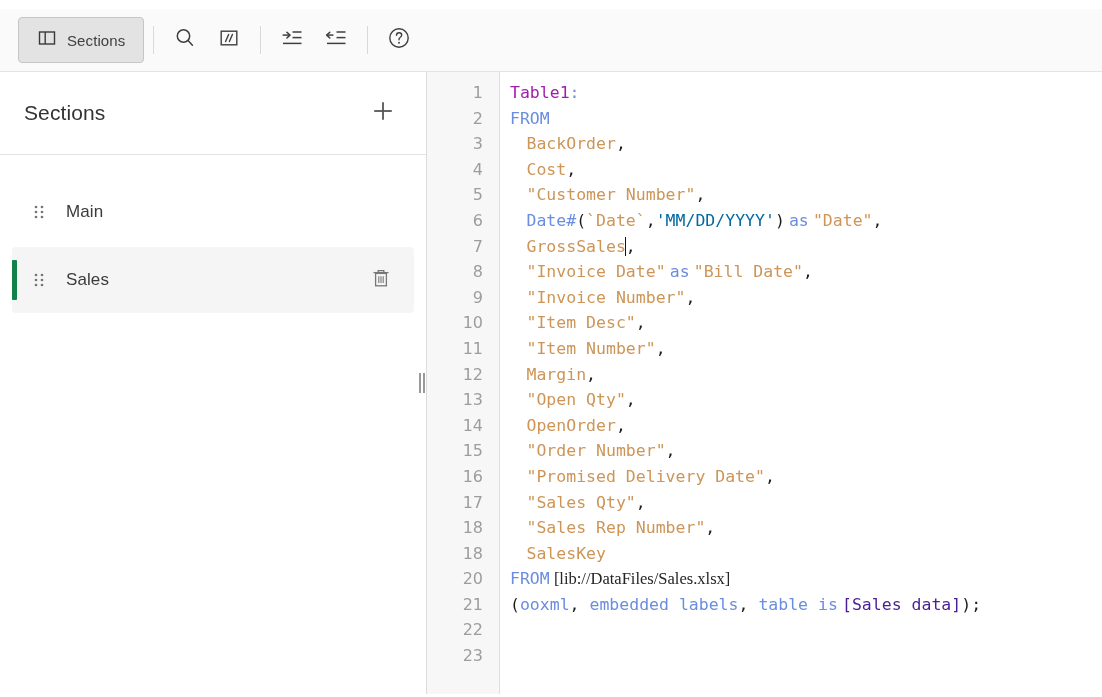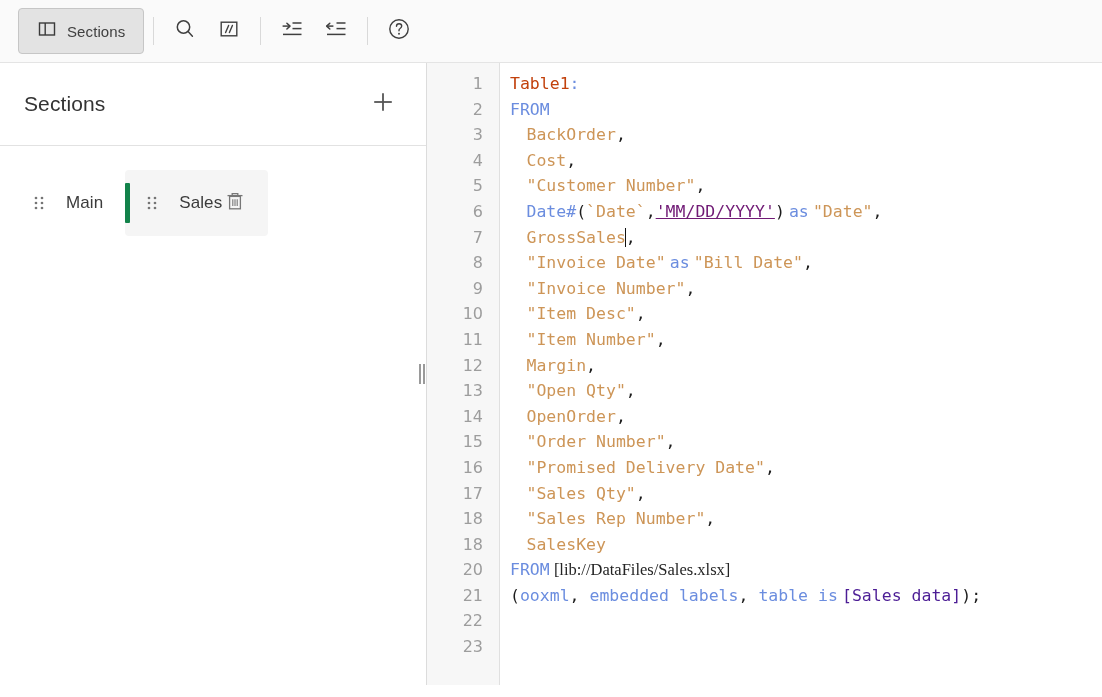--- a/index.html
+++ b/index.html
@@ -14,20 +14,21 @@
     overflow: hidden;
     -webkit-font-smoothing: antialiased;
   }
 
   #app {
     width: 1102px;
     height: 685px;
     display: flex;
     flex-direction: column;
     position: relative;
+    margin-top: 9px;
   }
 
   
   .toolbar {
     height: 63px;
     min-height: 63px;
     background: #fafafa;
     border-bottom: 1px solid #e4e4e4;
     display: flex;
     align-items: center;
@@ -112,21 +113,21 @@
     display: flex;
     align-items: center;
     justify-content: center;
     cursor: pointer;
     border-radius: 4px;
   }
 
   .section-list {
     padding: 24px 12px 0 12px;
     display: flex;
-    flex-direction: row;
+    flex-direction: column;
     gap: 2px;
     box-sizing: border-box;
   }
   .section-item {
     height: 66px;
     display: flex;
     align-items: center;
     border-radius: 4px;
     position: relative;
     cursor: pointer;
@@ -231,24 +232,24 @@
   .code .cl {
     height: 25.6px;
     line-height: 25.6px;
     font-size: 16.5px;
     white-space: pre;
     color: #222222;
     letter-spacing: 0px;
   }
 
   
-  .t-table   { color: #c2410c; }
+  .t-table   { color: #a21caf; }
   .t-kw      { color: #6b8ddf; }
   .t-field   { color: #cd9557; }
-  .t-str     { color: #701a75; text-decoration: underline; }
+  .t-str     { color: #0369a1; }
   .t-punct   { color: #1c1c1c; }
   .t-plain   { color: #242424; font-family: Liberation Serif, serif; }
   .t-bracket { color: #4c1d95; }
 
   .caret {
     display: inline-block;
     width: 1px;
     height: 19px;
     background: #111;
     vertical-align: -4px;

